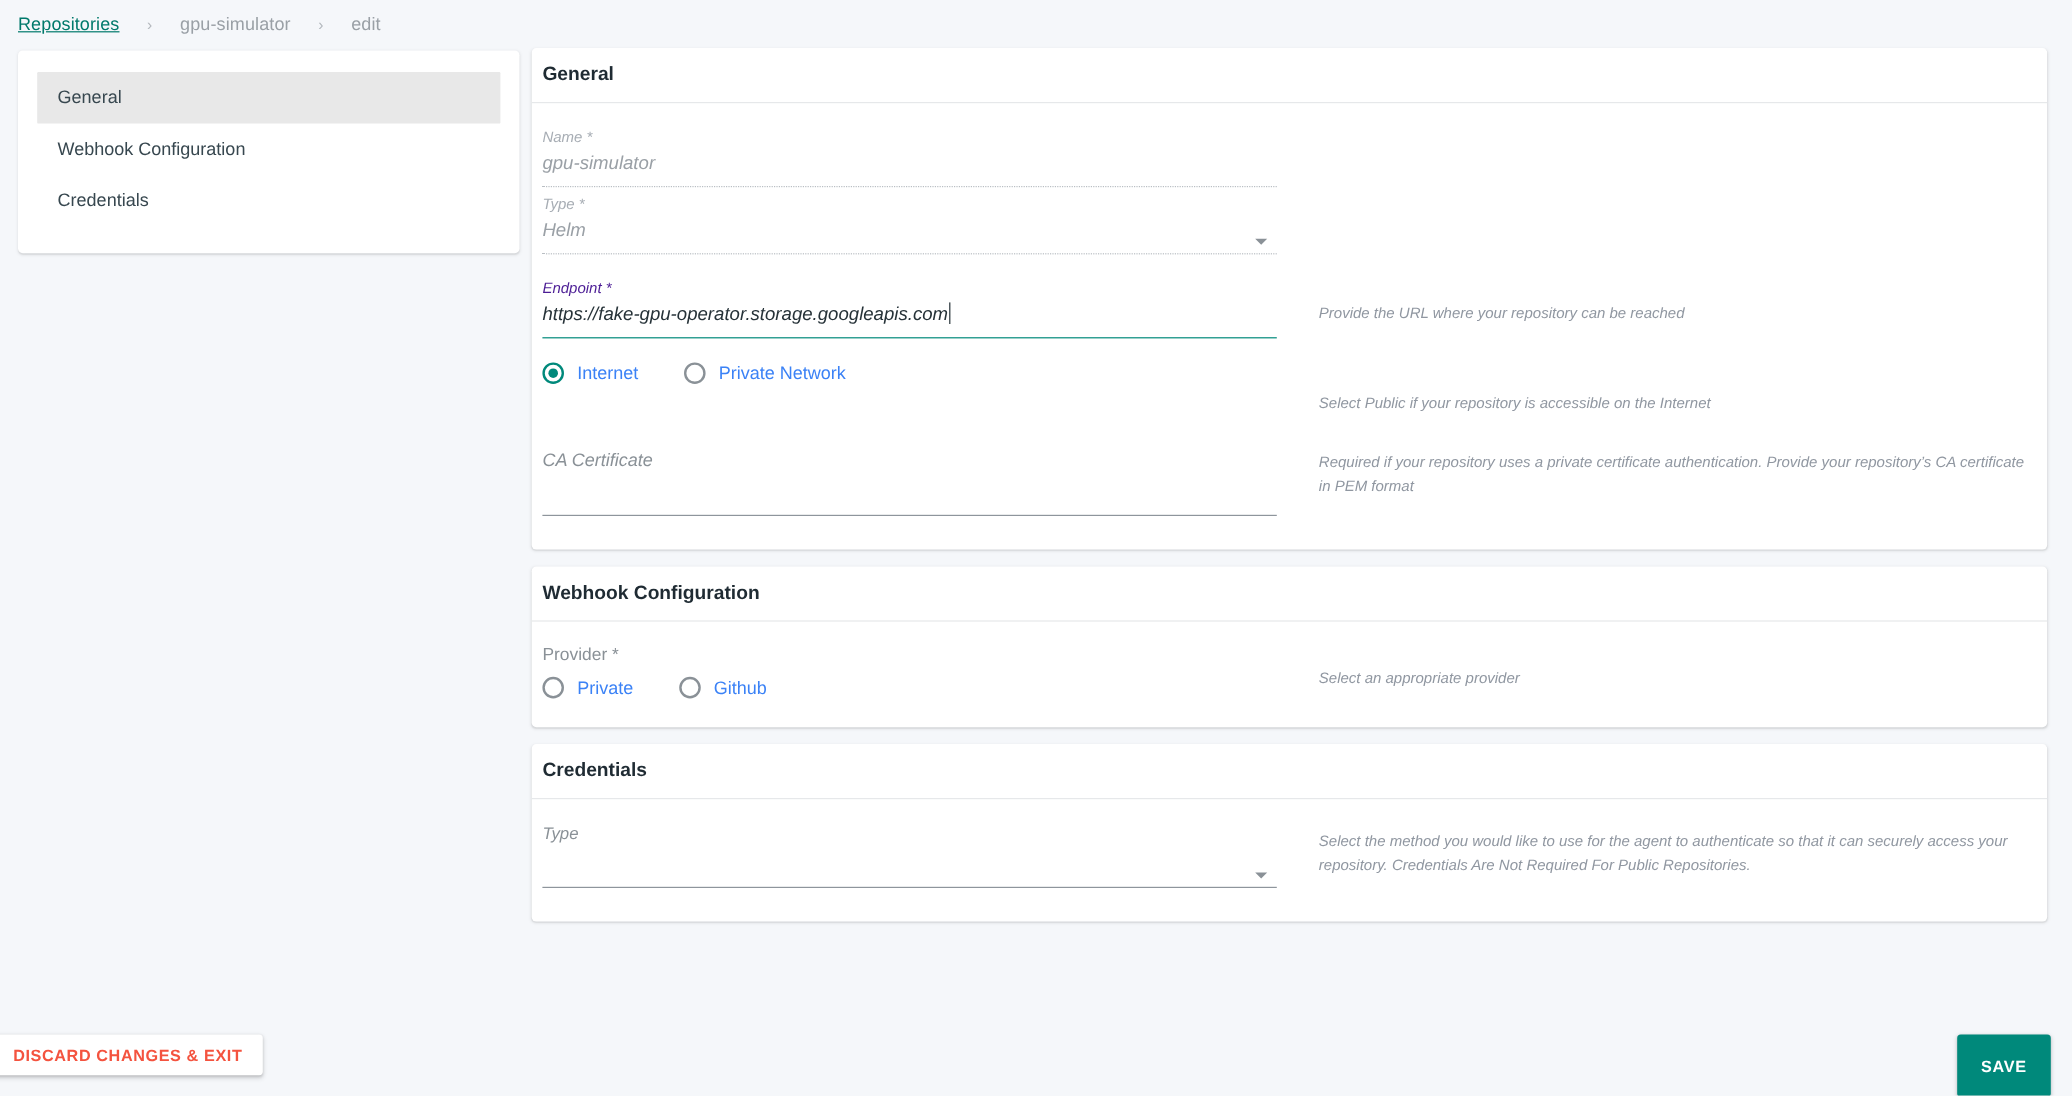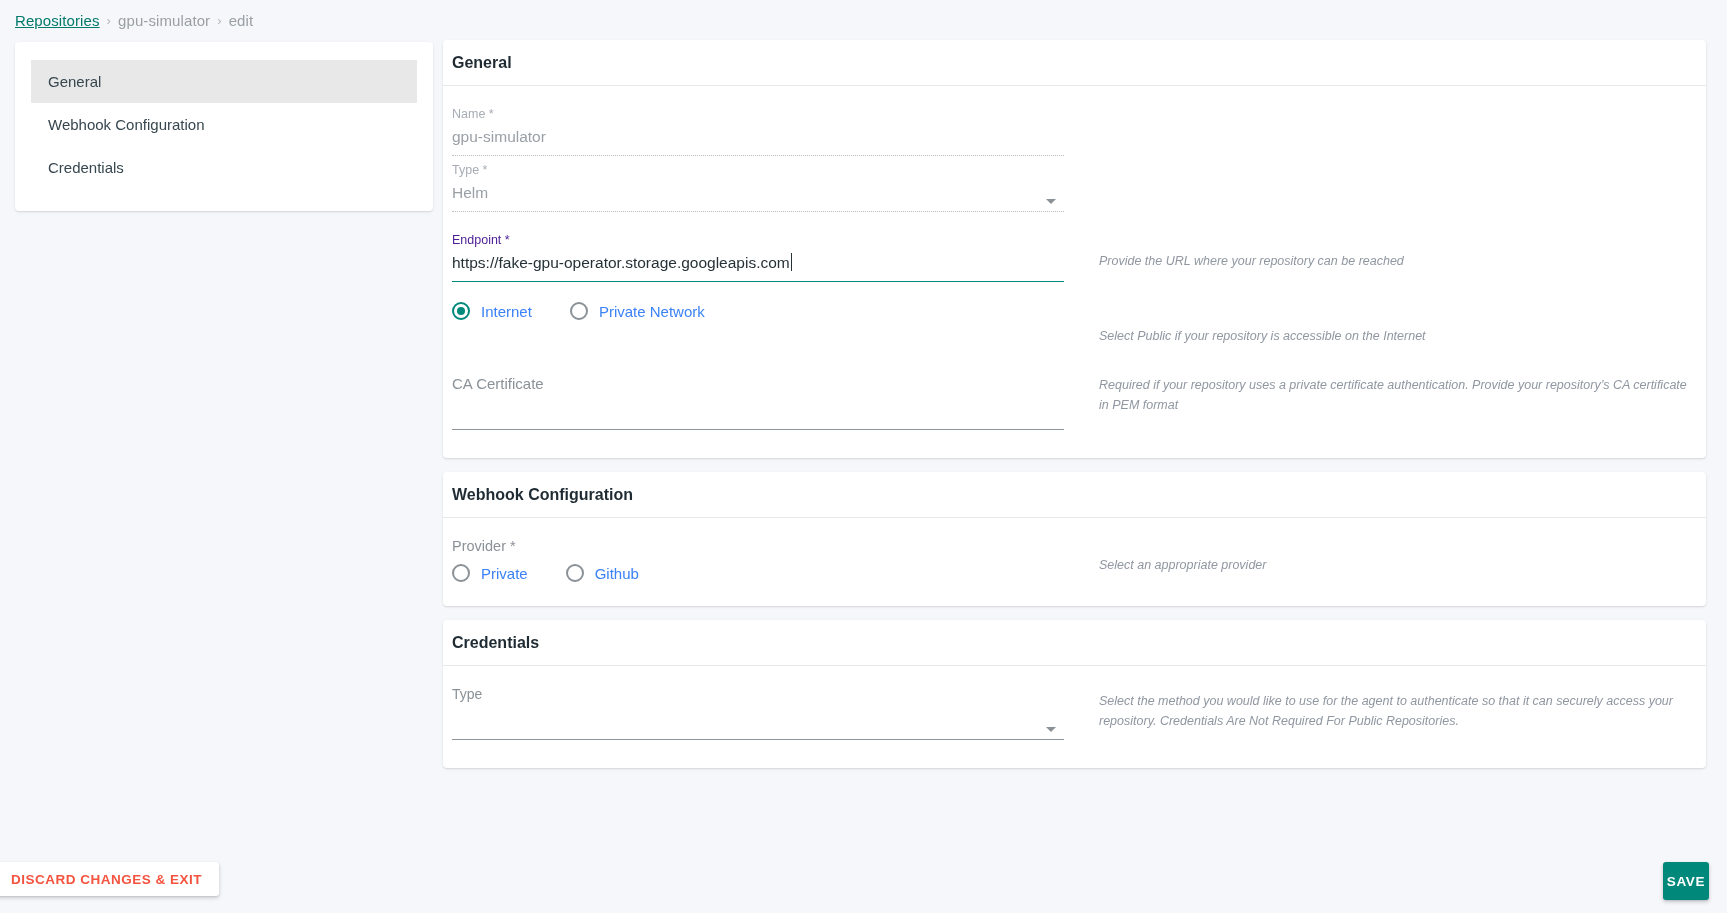--- a/index.html
+++ b/index.html
@@ -9,21 +9,21 @@
     background: #f5f7fa;
     font-family: "Liberation Sans", sans-serif;
     overflow: hidden;
   }
   .page { position: relative; width: 1727px; height: 913px; }
 
   
   .breadcrumb {
     position: absolute; left: 15px; top: 12px;
     font-size: 15px; color: #9aa0a6; letter-spacing: .1px;
-    display: flex; align-items: center; gap: 7px;
+    display: flex; align-items: center; gap: 23px;
   }
   .breadcrumb .crumb-link {
     color: #00796b; text-decoration: underline; cursor: pointer;
   }
   .breadcrumb .sep { color: #b3b8bd; font-size: 13px; }
   .breadcrumb .crumb { color: #9aa0a6; }
 
   
   .nav-card {
     position: absolute; left: 15px; top: 42px; width: 418px;
@@ -54,21 +54,21 @@
 
   .row { display: flex; }
   .field-col { width: 612px; flex: 0 0 612px; }
   .hint-col { flex: 1; padding-left: 35px; }
   .hint {
     font-size: 12.5px; font-style: italic; color: #9097a1;
     line-height: 1.55;
   }
 
   
-  .field { position: relative; margin-bottom: 6px; }
+  .field { position: relative; margin-bottom: 6px; font-style: italic; }
   .field-label {
     font-size: 12.5px; color: #a7adb4; line-height: 16px; margin-bottom: 3px;
   }
   .field-label.focused { color: #4c1d95; }
   .field-value {
     font-size: 15.5px; line-height: 24px; height: 26px;
     color: #9aa0a6; position: relative;
   }
   .field-value.filled { color: #263238; }
   .underline-dotted {
@@ -113,21 +113,21 @@
     position: absolute; left: -6px; top: 862px;
     height: 34px; padding: 0 17px;
     display: flex; align-items: center;
     background: #fff; color: #f4533f;
     font-size: 13.5px; font-weight: 600; letter-spacing: .5px;
     border: none; border-radius: 3px; cursor: pointer;
     box-shadow: 0 2px 4px rgba(0,0,0,.16), 0 1px 2px rgba(0,0,0,.10);
   }
   .save-btn {
     position: absolute; right: 18px; top: 862px;
-    height: 38px; padding: 0 4px;
+    height: 52px; padding: 0 20px;
     display: flex; align-items: center; justify-content: center;
     background: #00897b; color: #fff;
     font-size: 13.5px; font-weight: 700; letter-spacing: .6px;
     border: none; border-radius: 3px; cursor: pointer;
     box-shadow: 0 2px 4px rgba(0,0,0,.18), 0 1px 2px rgba(0,0,0,.10);
   }
 </style>
 </head>
 <body>
 

